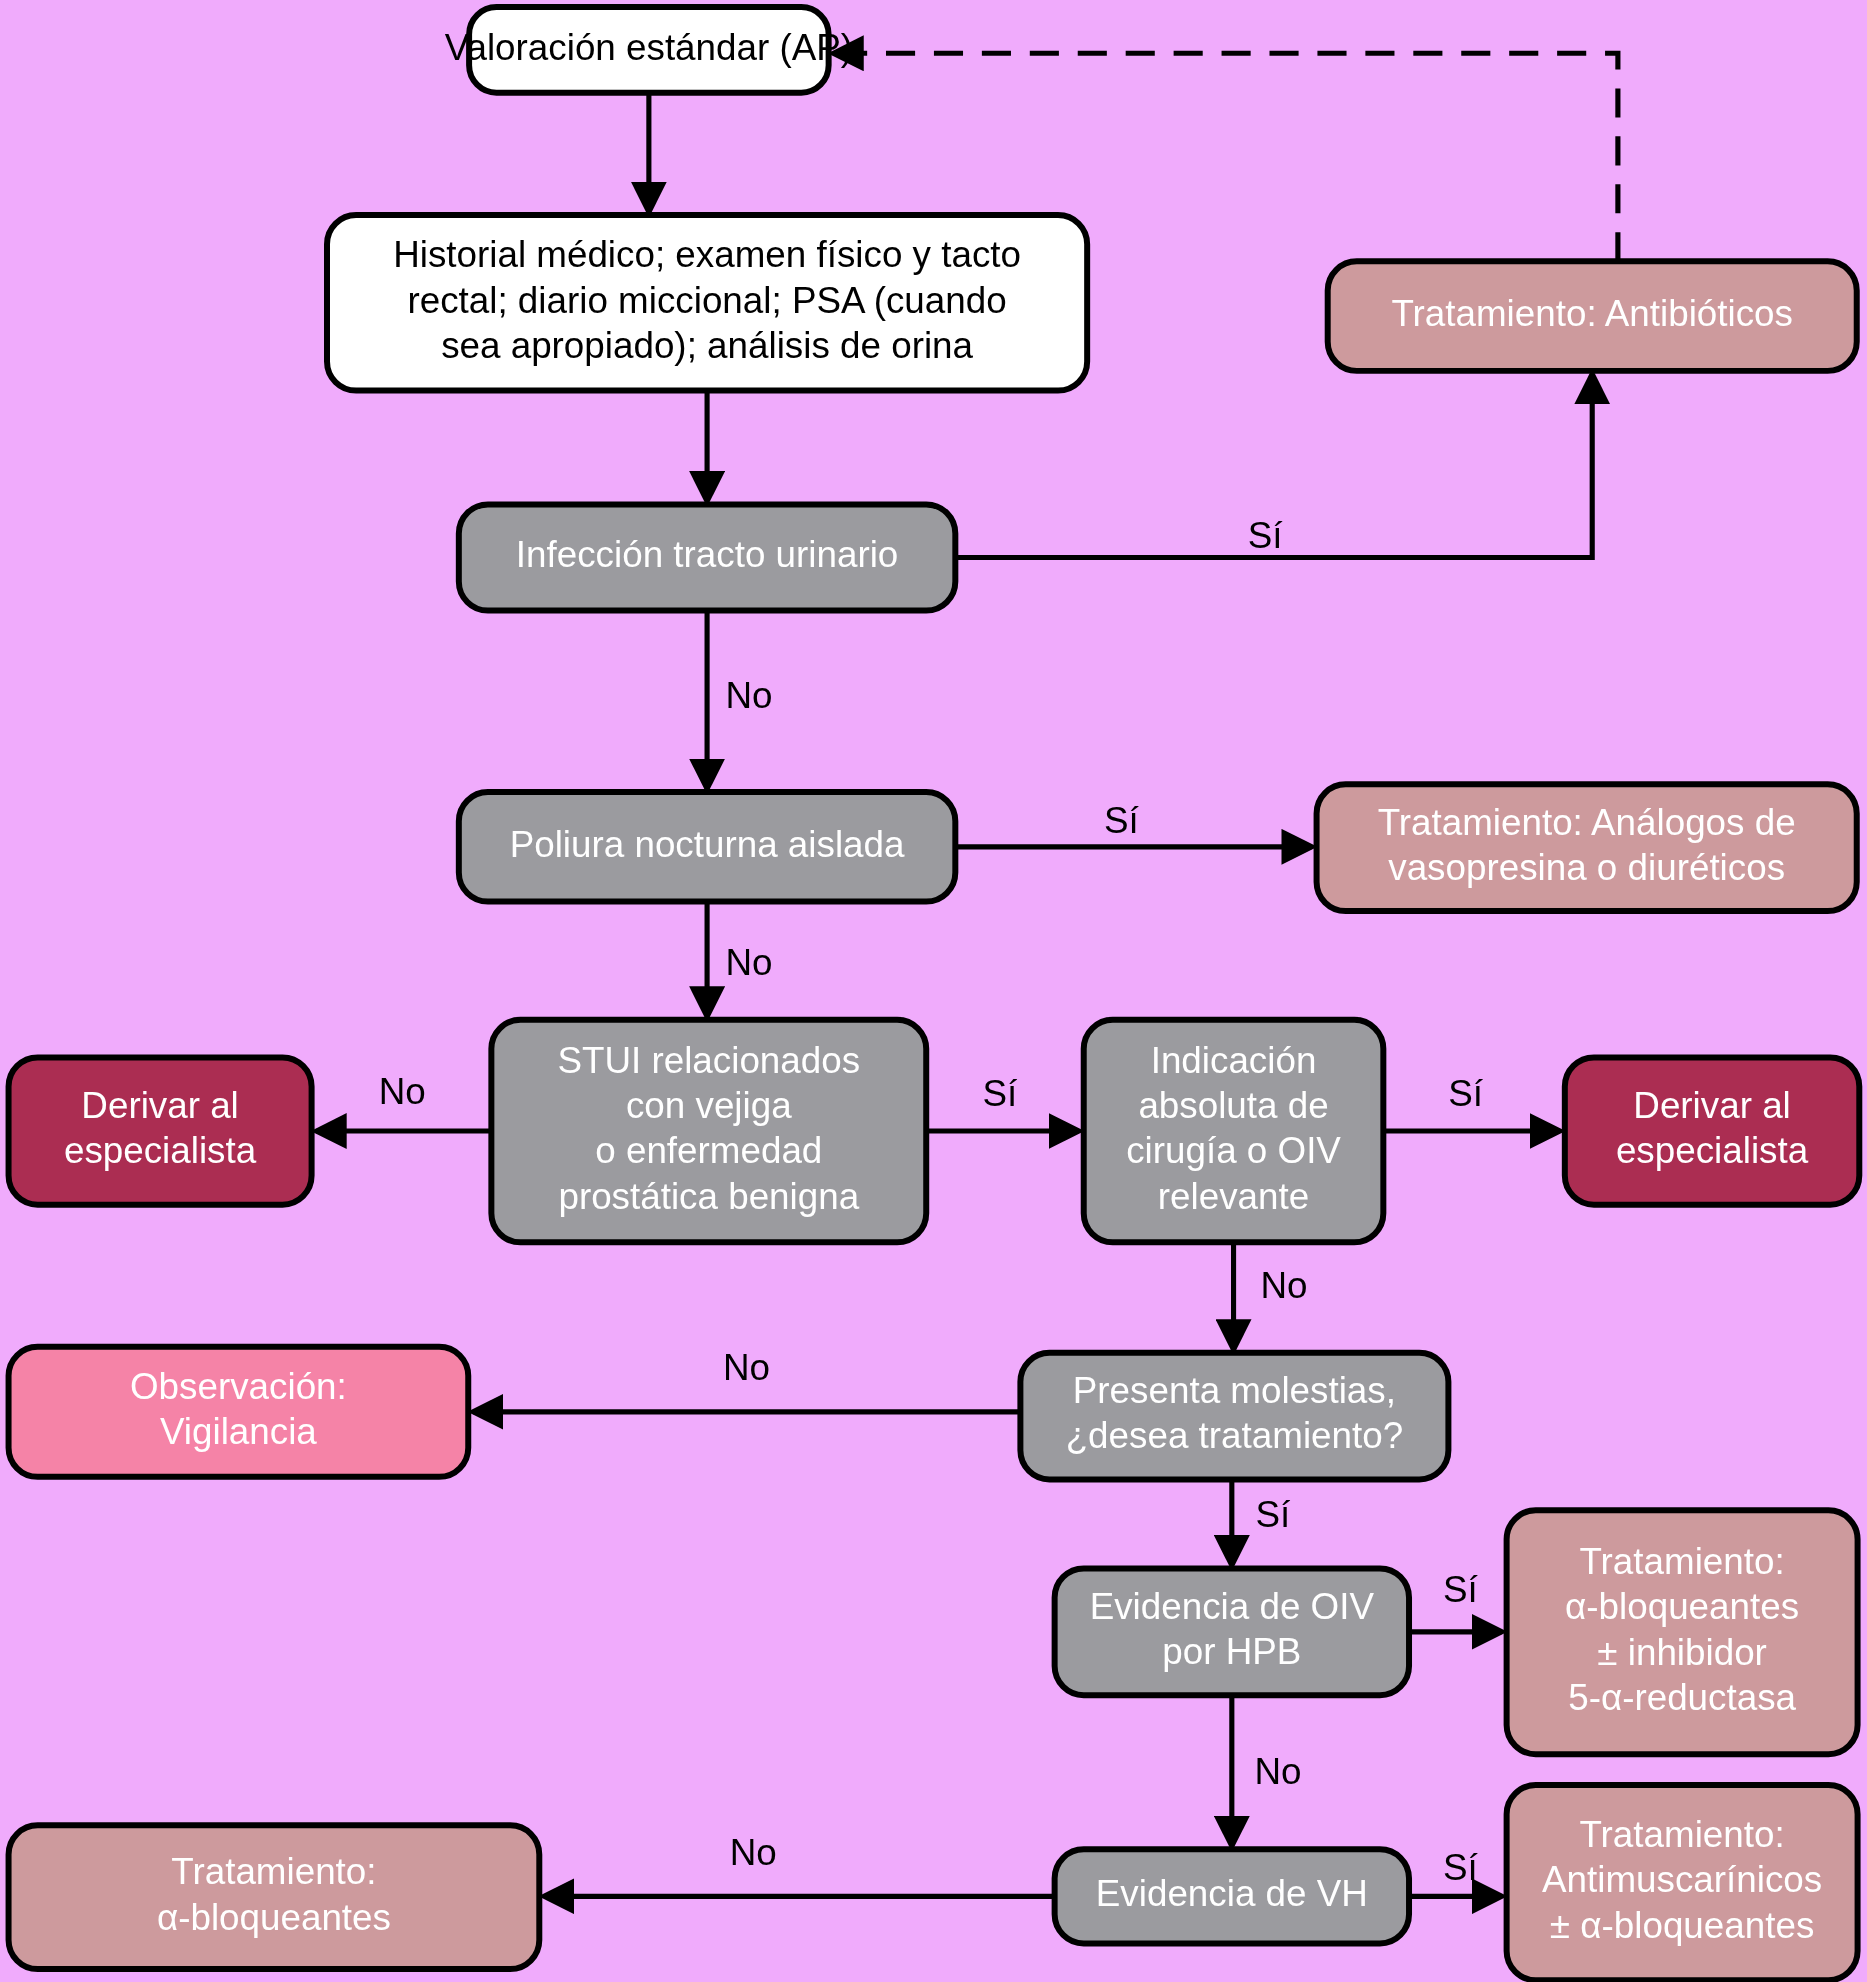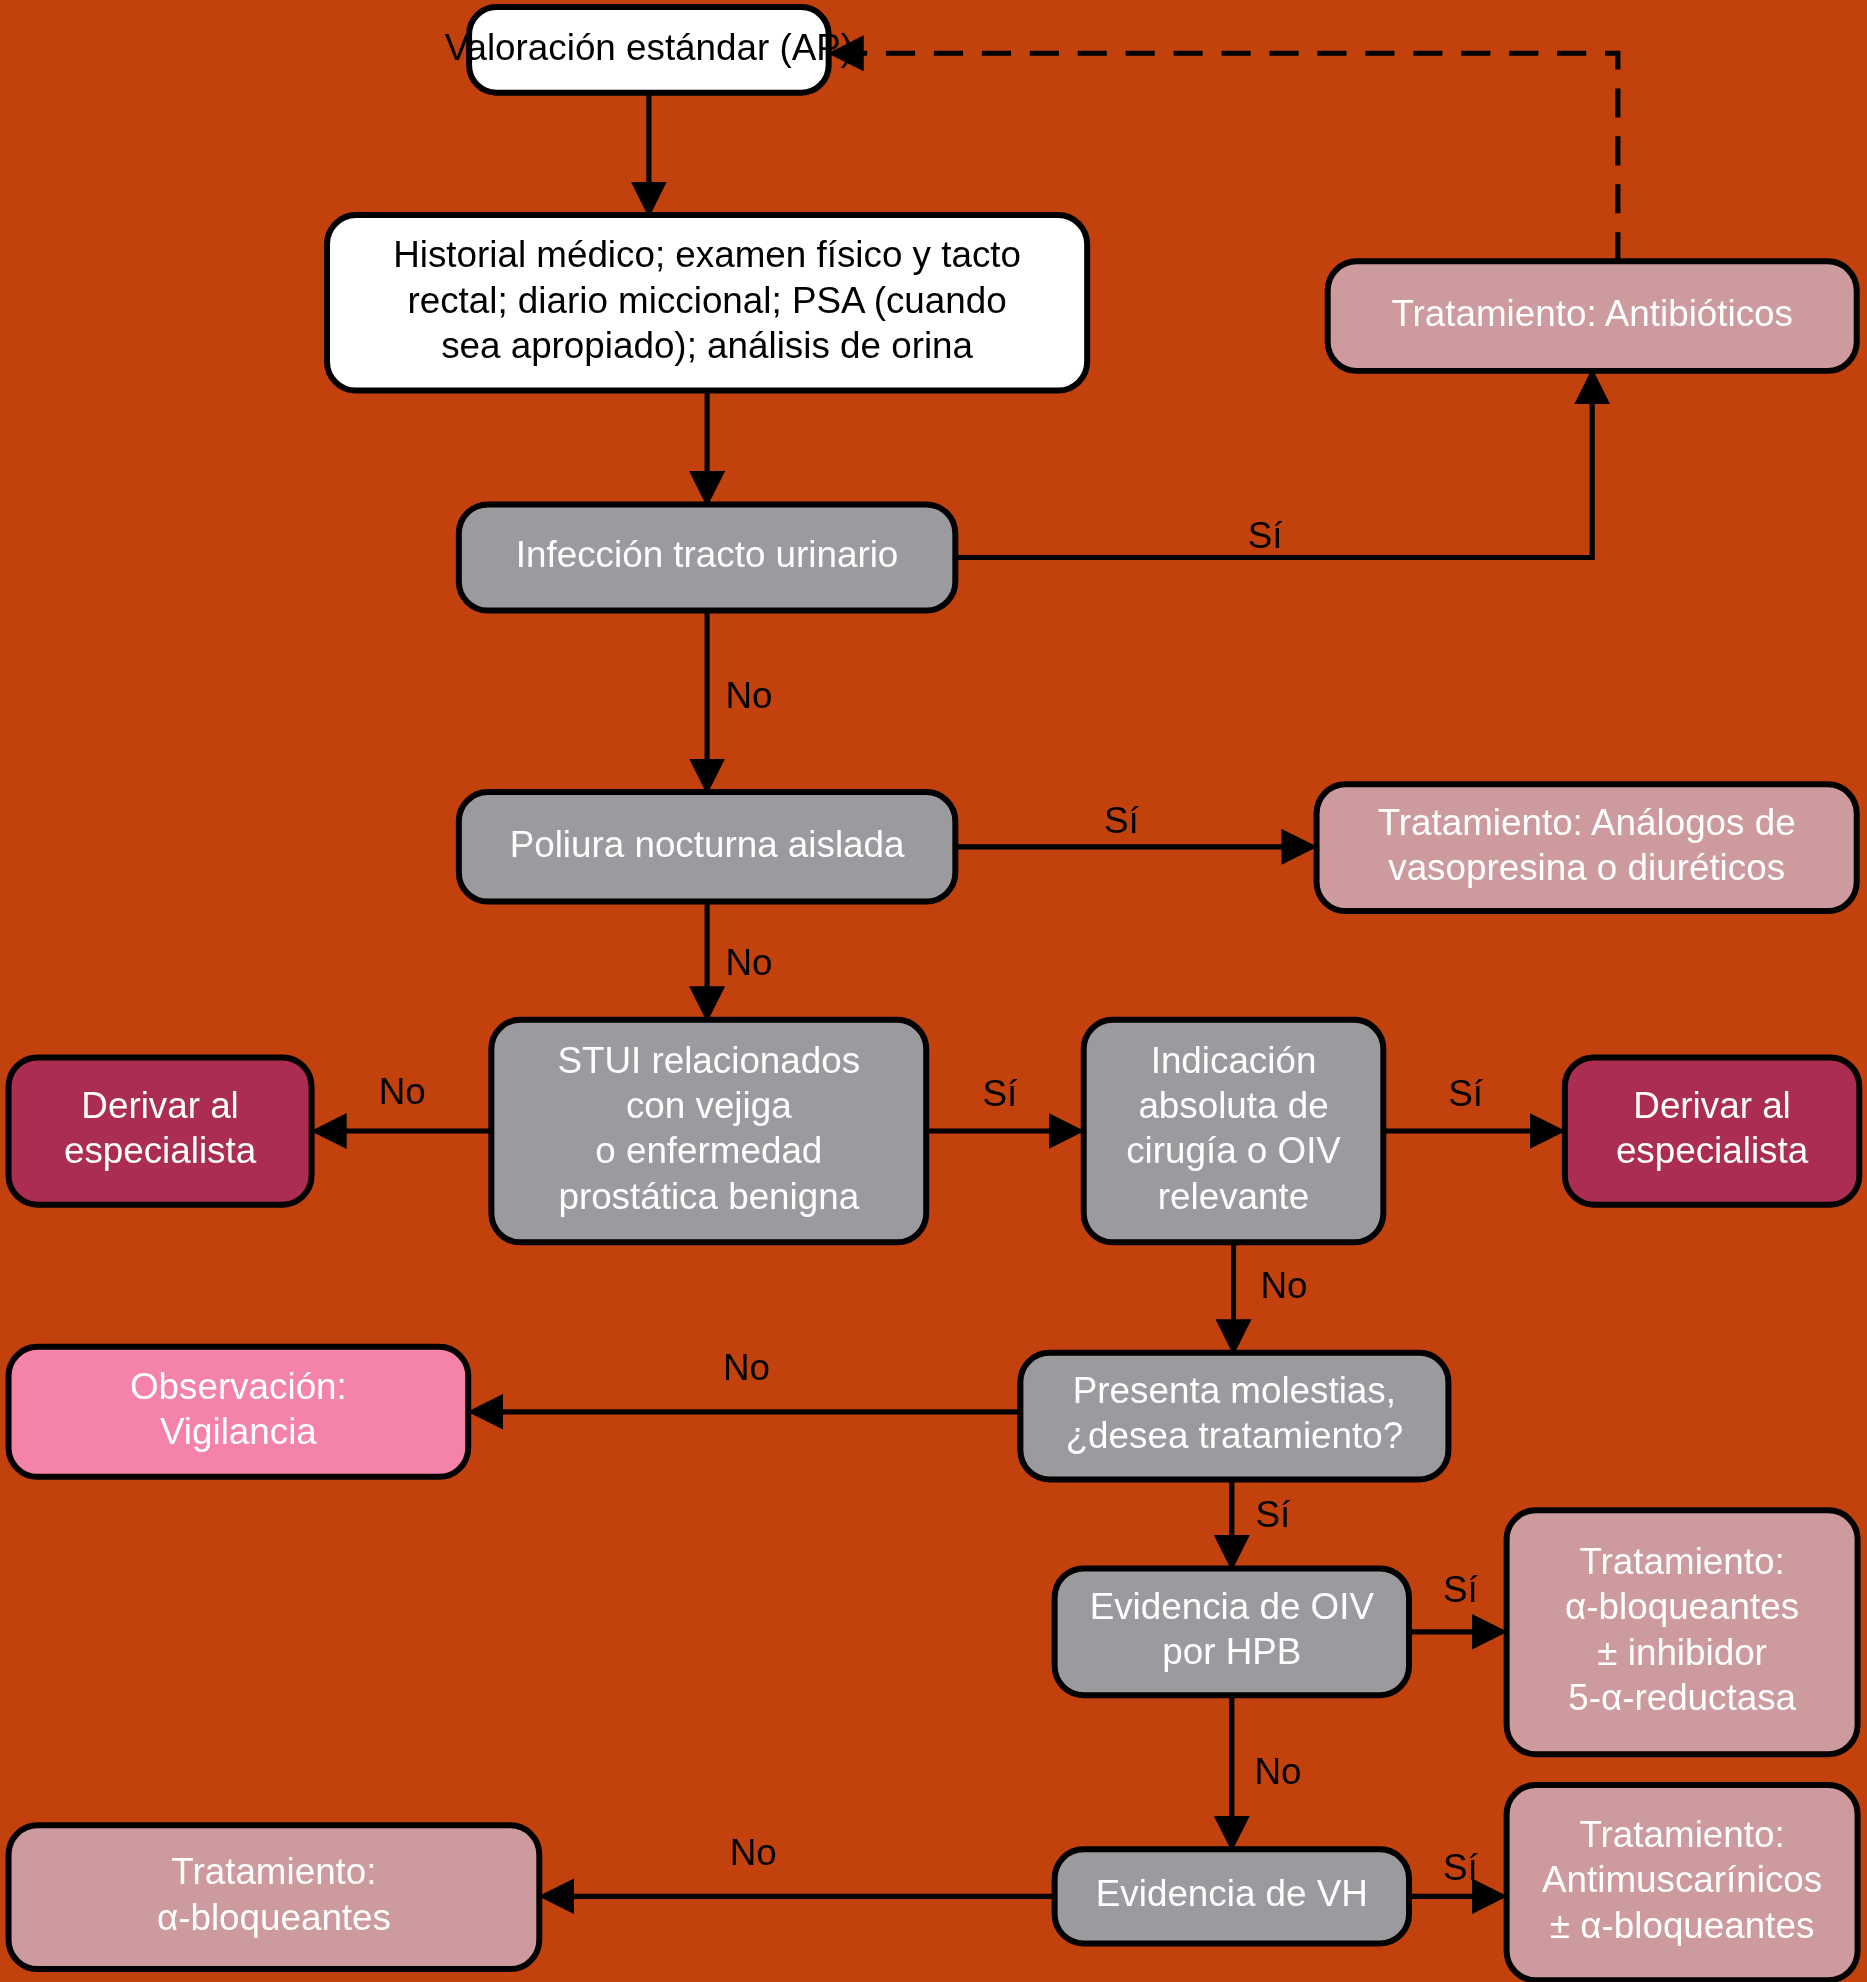--- a/index.html
+++ b/index.html
@@ -4,21 +4,21 @@
 <style>
   html, body {
     margin: 0;
     padding: 0;
     background: #ffffff;
   }
   #chart-root {
     width: 1867px;
     height: 1983px;
     position: relative;
-    background: #c2410c;
+    background: #f0abfc;
     font-family: "Liberation Sans", sans-serif;
   }
   svg.flow {
     position: absolute;
     left: 0;
     top: 0;
     width: 1867px;
     height: 1983px;
     overflow: visible;
   }

